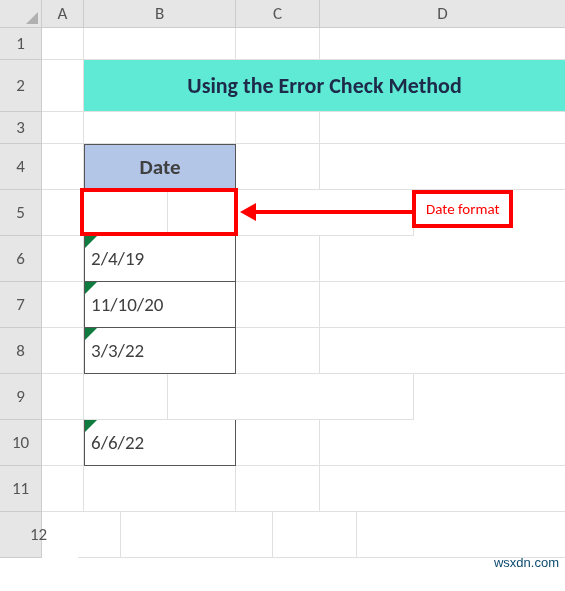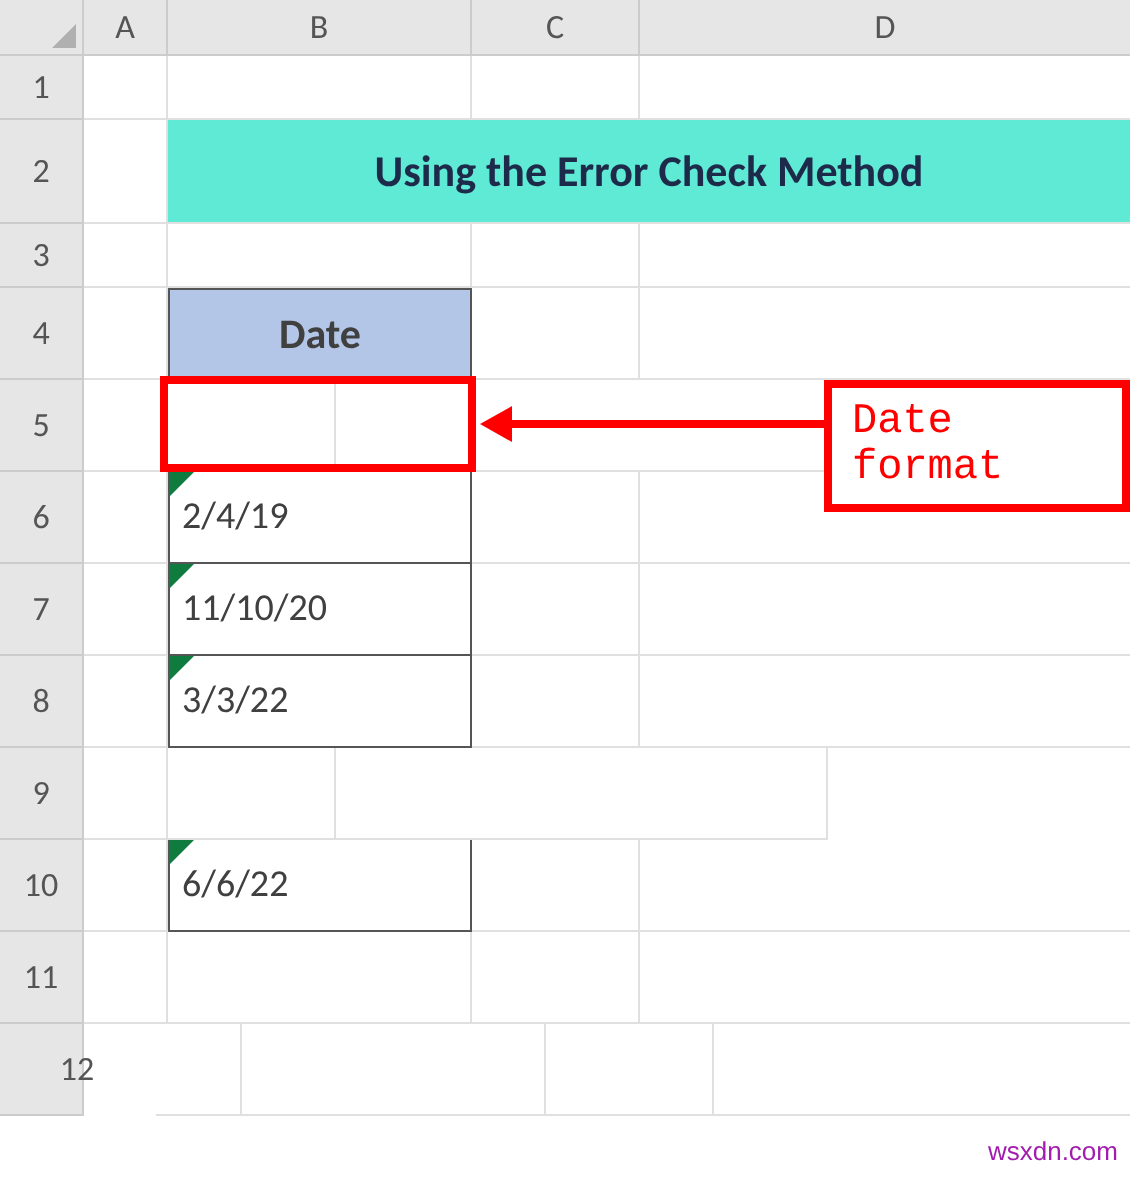--- a/index.html
+++ b/index.html
@@ -156,45 +156,44 @@
     .hl-box {
       position: absolute;
       border: 4px solid red;
       pointer-events: none;
     }
     .callout {
       position: absolute;
       border: 4px solid red;
       background: #fff;
       color: red;
-      font-size: 21px;
+      font-size: 15px;
       display: flex;
       align-items: center;
       justify-content: center;
       padding: 6px 10px;
-      font-family: Liberation Mono, monospace;
     }
     .arrow-line {
       position: absolute;
       height: 4px;
       background: red;
     }
     .arrow-head {
       position: absolute;
       width: 0; height: 0;
       border-style: solid;
       border-width: 9px 16px 9px 0;
       border-color: transparent red transparent transparent;
     }
     .watermark {
       position: absolute;
       right: 6px;
-      bottom: 8px;
+      bottom: 21px;
       font-size: 13px;
-      color: #a21caf;
+      color: #0c4a6e;
       font-family: Arial, sans-serif;
     }
   </style>
 </head>
 <body>
 
 <div class="sheet">
 
   <div class="corner"></div>
 

